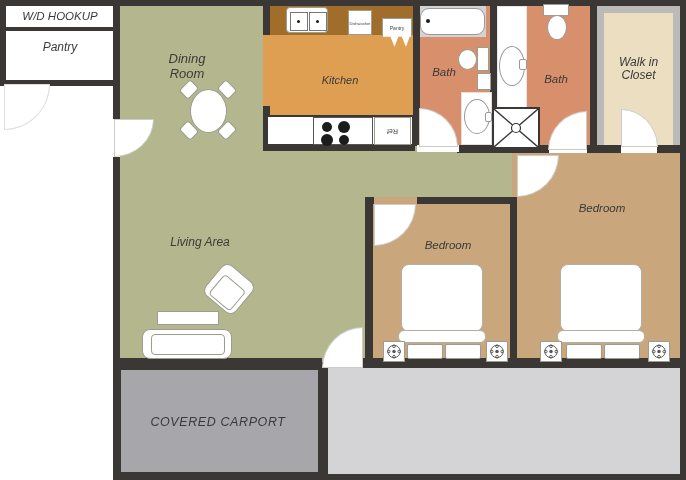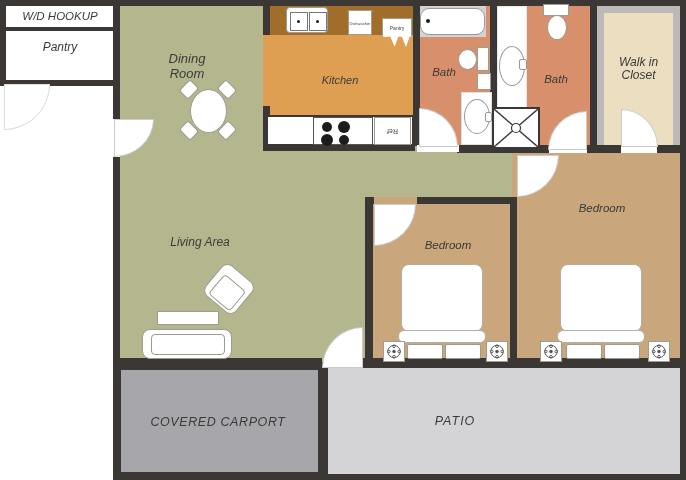--- a/index.html
+++ b/index.html
@@ -192,15 +192,14 @@
   <div class="lbl" style="left:6px;top:41px;width:108px;font-size:12px;">Pantry</div>
   <div class="lbl wrap" style="left:160px;top:52px;width:54px;font-size:13px;">Dining Room</div>
   <div class="lbl" style="left:310px;top:74px;width:60px;font-size:11px;">Kitchen</div>
   <div class="lbl" style="left:424px;top:66px;width:40px;font-size:11.5px;">Bath</div>
   <div class="lbl" style="left:536px;top:73px;width:40px;font-size:11.5px;">Bath</div>
   <div class="lbl wrap" style="left:616px;top:56px;width:45px;font-size:12px;">Walk in Closet</div>
   <div class="lbl" style="left:164px;top:236px;width:72px;font-size:12px;">Living Area</div>
   <div class="lbl" style="left:417px;top:239px;width:62px;font-size:11.5px;">Bedroom</div>
   <div class="lbl" style="left:571px;top:202px;width:62px;font-size:11.5px;">Bedroom</div>
   <div class="lbl" style="left:118px;top:415px;width:200px;font-size:12.5px;letter-spacing:0.6px;">COVERED CARPORT</div>
-  <div class="lbl" style="left:405px;top:414px;width:100px;font-size:12.5px;letter-spacing:1px;">PATIO</div>
 
 </div>
 
 </body></html>

